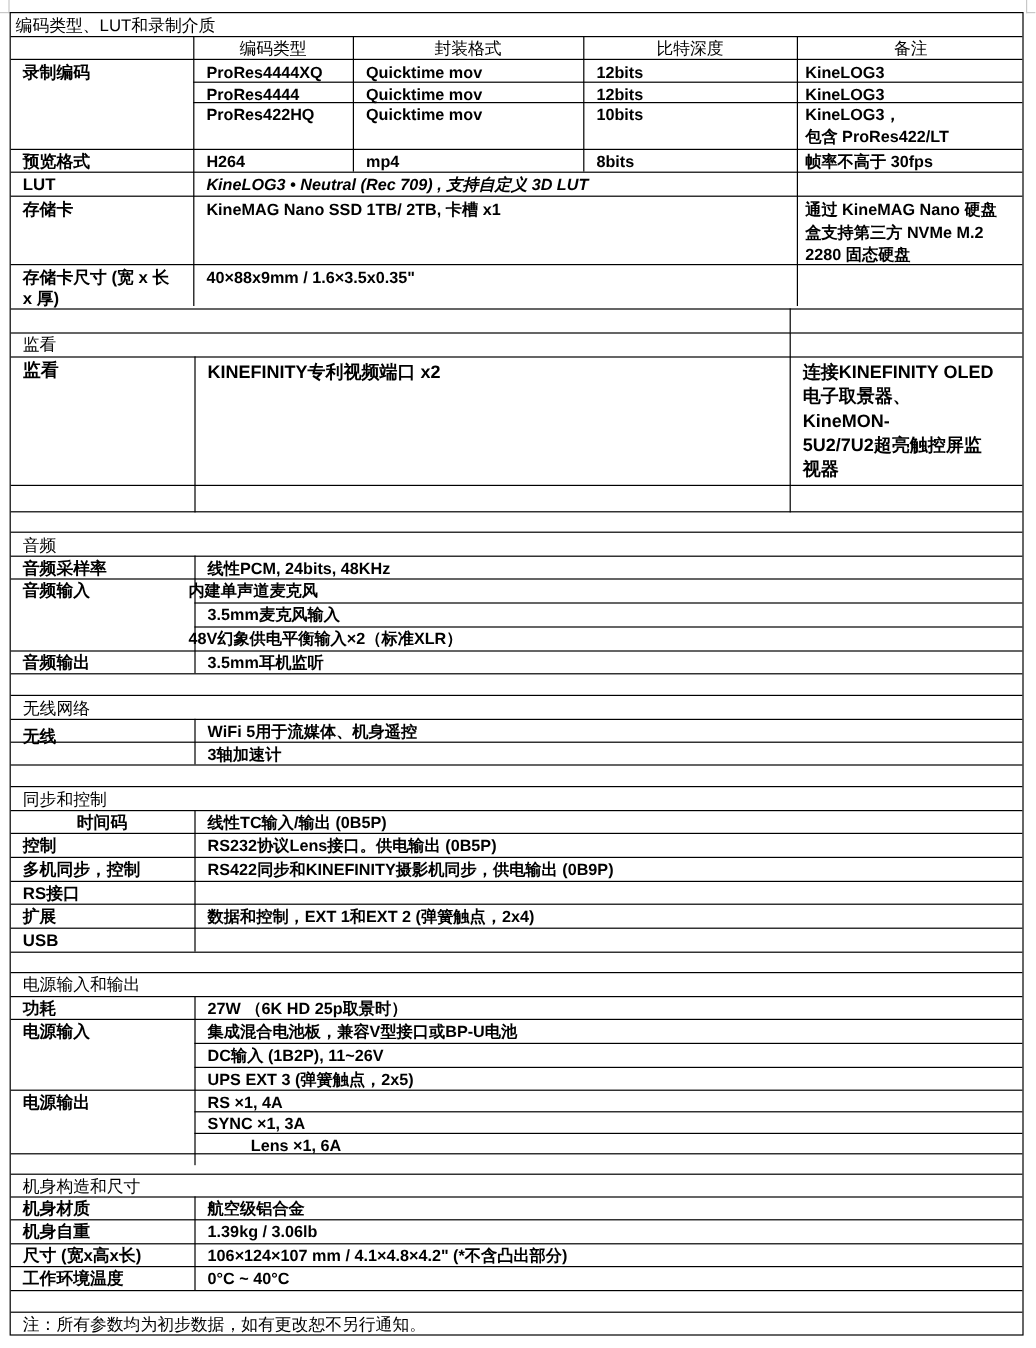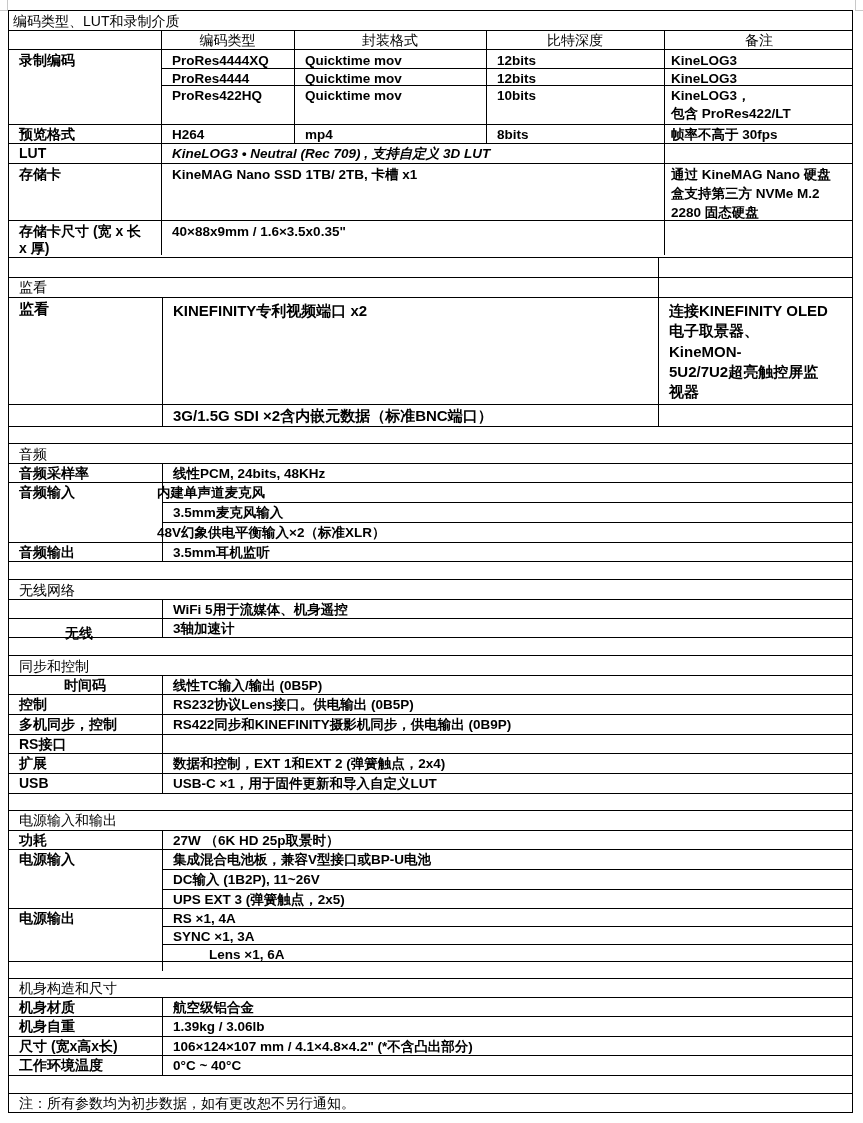--- a/index.html
+++ b/index.html
@@ -94,21 +94,20 @@
   <div class="vl" style="left:153px;top:286px;height:130px;"></div>
   <div class="tl big" style="left:10px;top:288px;">监看</div>
   <div class="t big" style="left:164px;top:290px;">KINEFINITY专利视频端口 x2</div>
   <div class="t big" style="left:660px;top:290px;">连接KINEFINITY OLED</div>
   <div class="t big" style="left:660px;top:310px;">电子取景器、</div>
   <div class="t big" style="left:660px;top:331px;">KineMON-</div>
   <div class="t big" style="left:660px;top:351px;">5U2/7U2超亮触控屏监</div>
   <div class="t big" style="left:660px;top:371px;">视器</div>
   <div class="hl" style="top:393px;"></div>
 
-  <div class="t big" style="left:164px;top:395px;">3G/1.5G SDI ×2含内嵌元数据（标准BNC端口）</div>
   <div class="hl" style="top:415px;"></div>
 
   <div class="hl" style="top:432px;"></div>
 
   <div class="t sec" style="left:10px;top:435px;">音频</div>
   <div class="hl" style="top:452px;"></div>
   <div class="vl" style="left:153px;top:452px;height:98px;"></div>
 
   <div class="tl" style="left:10px;top:454px;">音频采样率</div>
   <div class="t" style="left:164px;top:454px;">线性PCM, 24bits, 48KHz</div>
@@ -125,21 +124,21 @@
   <div class="tl" style="left:10px;top:533px;">音频输出</div>
   <div class="t" style="left:164px;top:533px;">3.5mm耳机监听</div>
   <div class="hl" style="top:550px;"></div>
 
   <div class="hl" style="top:568px;"></div>
 
   <div class="t sec" style="left:10px;top:571px;">无线网络</div>
   <div class="hl" style="top:588px;"></div>
   <div class="vl" style="left:153px;top:588px;height:38px;"></div>
 
-  <div class="tl" style="left:10px;top:614px;margin-left:46px;">无线</div>
+  <div class="tl" style="left:10px;top:594px;">无线</div>
   <div class="t" style="left:164px;top:590px;">WiFi 5用于流媒体、机身遥控</div>
   <div class="hl" style="top:607px;"></div>
   <div class="t" style="left:164px;top:609px;">3轴加速计</div>
   <div class="hl" style="top:626px;"></div>
 
   <div class="hl" style="top:644px;"></div>
 
   <div class="t sec" style="left:10px;top:647px;">同步和控制</div>
   <div class="hl" style="top:664px;"></div>
   <div class="vl" style="left:153px;top:664px;height:118px;"></div>
@@ -157,21 +156,20 @@
   <div class="hl" style="top:723px;"></div>
 
   <div class="tl" style="left:10px;top:725px;">RS接口</div>
   <div class="hl" style="top:742px;"></div>
 
   <div class="tl" style="left:10px;top:744px;">扩展</div>
   <div class="t" style="left:164px;top:744px;">数据和控制，EXT 1和EXT 2 (弹簧触点，2x4)</div>
   <div class="hl" style="top:762px;"></div>
 
   <div class="tl" style="left:10px;top:764px;">USB</div>
-  <div class="t" style="left:164px;top:764px;">USB-C ×1，用于固件更新和导入自定义LUT</div>
   <div class="hl" style="top:782px;"></div>
 
   <div class="hl" style="top:799px;"></div>
 
   <div class="t sec" style="left:10px;top:801px;">电源输入和输出</div>
   <div class="hl" style="top:819px;"></div>
   <div class="vl" style="left:153px;top:819px;height:141px;"></div>
 
   <div class="tl" style="left:10px;top:821px;">功耗</div>
   <div class="t" style="left:164px;top:821px;">27W （6K HD 25p取景时）</div>

